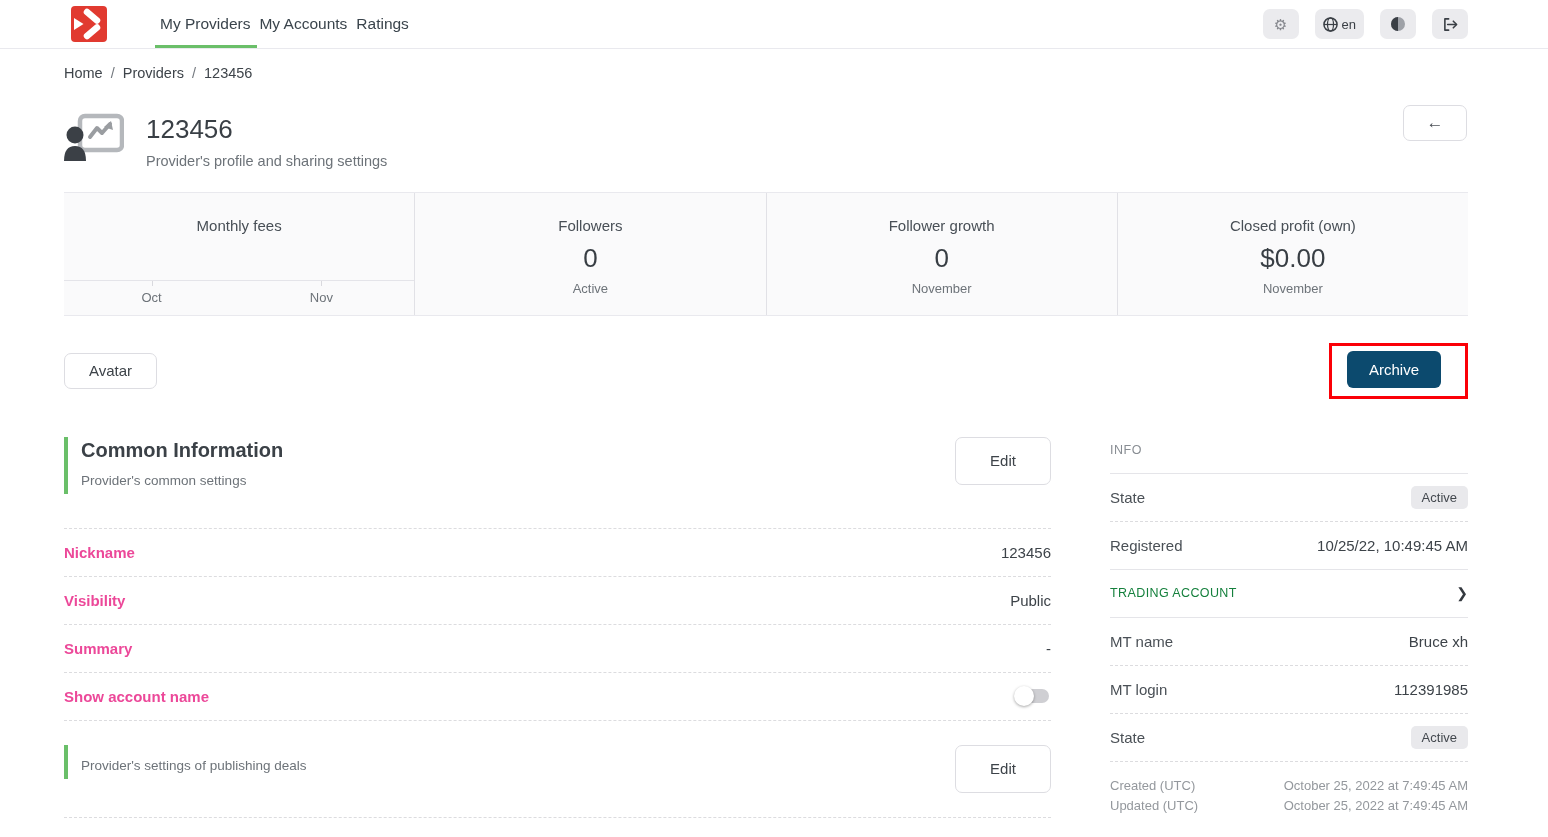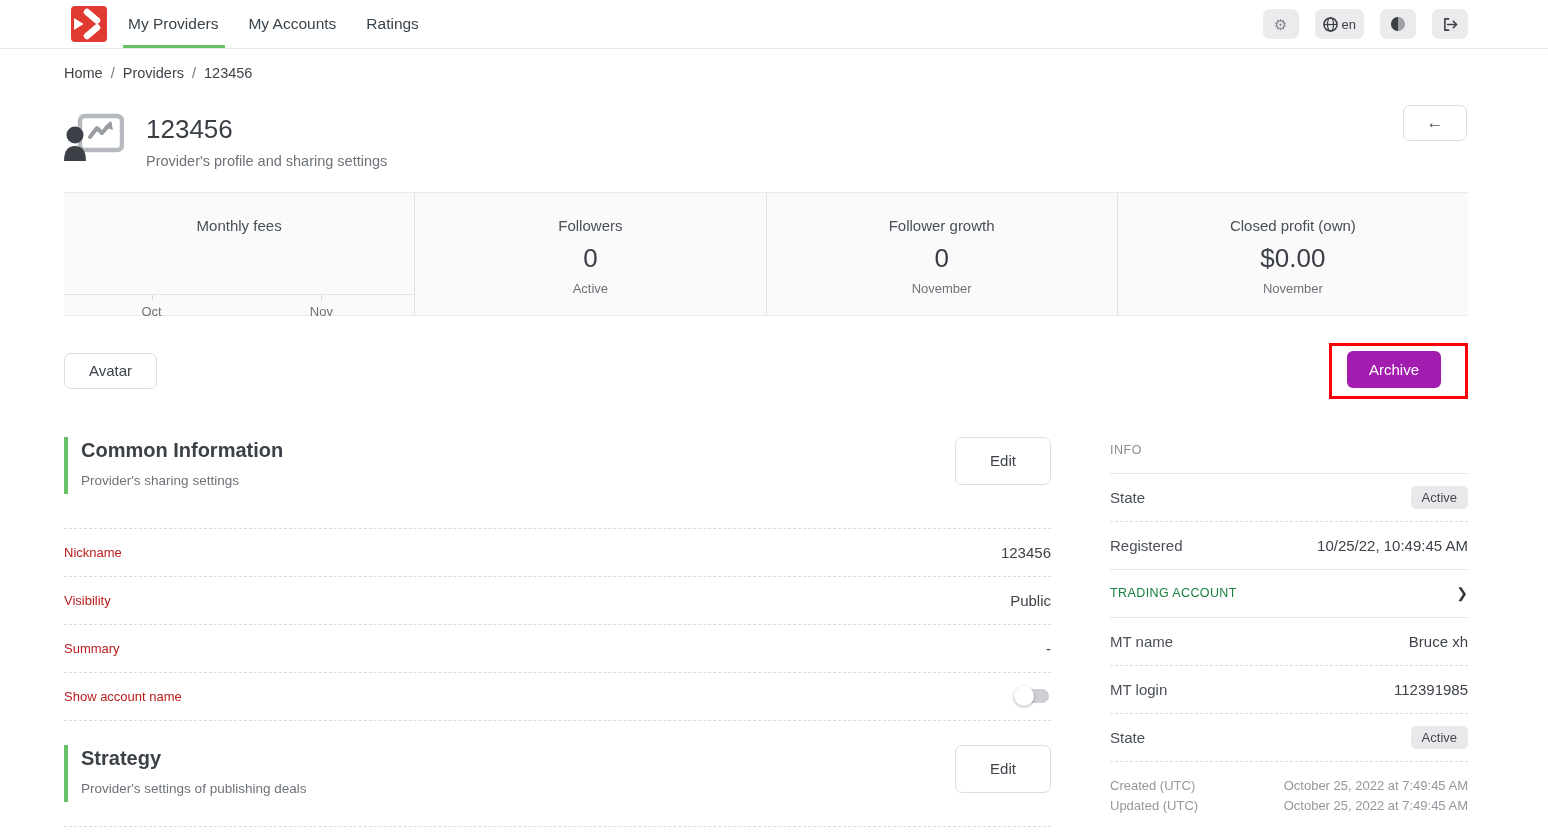--- a/index.html
+++ b/index.html
@@ -3,21 +3,21 @@
 <meta charset="utf-8">
 <style>
   * { margin:0; padding:0; box-sizing:border-box; }
   html,body { width:1548px; height:837px; overflow:hidden; background:#fff;
     font-family:"Liberation Sans","DejaVu Sans",sans-serif; color:#3d4349; }
 
   
   .topbar { height:49px; background:#fff; border-bottom:1px solid #e9e9ee;
     display:flex; align-items:stretch; padding:0 80px 0 70px; }
   .brand { display:flex; align-items:center; margin-right:18px; }
-  .nav { display:flex; gap:26px; }
+  .nav { display:flex; gap:5px;margin-left:32px; }
   .nav-item { display:flex; align-items:center; position:relative; font-size:15.5px;
     color:#3a444c; cursor:pointer; padding:0 2px; white-space:nowrap; }
   .nav-item.active::after { content:""; position:absolute; left:-3px; right:-5px;
     bottom:0; height:3px; background:#6abf69; }
   .top-actions { margin-left:auto; display:flex; align-items:center; gap:16px; }
   .top-btn { min-width:36px; height:30px; background:#ebebee; border:none; border-radius:7px;
     display:flex; align-items:center; justify-content:center; gap:4px; cursor:pointer;
     padding:0 8px; font-size:13px; color:#3a3f45; }
   .gear-glyph { font-size:15px; color:#85878d; line-height:1; }
 
@@ -37,49 +37,49 @@
 
   
   .stats { margin-top:23px; display:flex; background:#fafafb;
     border-top:1px solid #e9e9ee; border-bottom:1px solid #e9e9ee; height:124px; }
   .stat-card { flex:1; position:relative; display:flex; flex-direction:column;
     align-items:center; padding-top:24px; }
   .stat-card + .stat-card { border-left:1px solid #e1e1e6; }
   .stat-title { font-size:15px; color:#484f56; }
   .stat-value { font-size:26px; color:#383e44; margin-top:9px; }
   .stat-caption { font-size:13px; color:#6d7379; margin-top:7px; }
-  .mini-axis { position:absolute; left:0; right:0; bottom:20px; border-top:1px solid #e4e4e9; }
+  .mini-axis { position:absolute; left:0; right:0; bottom:34px; border-top:1px solid #e4e4e9; }
   .mini-tick { position:absolute; top:0; width:1px; height:5px; background:#d9d9de; }
   .mini-label { position:absolute; top:9px; transform:translateX(-50%);
     font-size:13px; color:#6d7379; }
 
   
   .action-row { margin-top:27px; display:flex; justify-content:space-between; align-items:center; }
   .btn-outline { background:#fff; border:1px solid #dddde2; border-radius:7px;
     height:36px; padding:0 24px; font-size:15px; color:#3d4349; cursor:pointer; }
   .annotation-box { border:3px solid #fb0007; padding:5px 24px 8px 15px; }
-  .btn-danger { background:#a21caf; border:none; border-radius:6px; height:37px;
+  .btn-danger { background:#0c4a6e; border:none; border-radius:6px; height:37px;
     padding:0 22px; font-size:15px; color:#fff; cursor:pointer; }
 
   
   .main { display:flex; margin-top:38px; align-items:flex-start; }
   .col-left { width:987px; }
   .col-right { width:358px; margin-left:59px; }
 
   .section-head { display:flex; justify-content:space-between; align-items:flex-start; }
   .section-titles { border-left:4px solid #6abf69; padding:2px 0 6px 13px; }
   .section-title { font-size:20px; color:#3b4147; font-weight:700; }
   .section-subtitle { font-size:13.5px; color:#6d7379; margin-top:11px; }
   .btn-edit { background:#fff; border:1px solid #dddde2; border-radius:7px;
     width:96px; height:48px; font-size:15px; color:#3d4349; cursor:pointer; }
 
   .field-list { margin-top:34px; border-top:1px dashed #dcdcdf; }
   .field-row { height:48px; display:flex; justify-content:space-between; align-items:center;
     border-bottom:1px dashed #dcdcdf; }
-  .field-label { font-size:13px; color:#b91c1c; }
+  .field-label { font-size:15px; color:#ec4899;font-weight:bold; }
   .field-value { font-size:15px; color:#3d4349; }
   .section-gap { margin-top:24px; }
 
   
   .switch { position:relative; width:37px; height:20px; cursor:pointer; flex:none; }
   .switch .track { position:absolute; left:3px; top:3px; width:32px; height:14px;
     border-radius:7px; background:#cfcfd3; }
   .switch .knob { position:absolute; top:0; left:0; width:20px; height:20px;
     border-radius:50%; background:#fff; box-shadow:0 1px 3px rgba(0,0,0,.35); }
 
@@ -205,21 +205,21 @@
     </div>
   </div>
 
   <div class="main">
 
     <div class="col-left">
 
       <div class="section-head">
         <div class="section-titles">
           <div class="section-title">Common Information</div>
-          <div class="section-subtitle">Provider's sharing settings</div>
+          <div class="section-subtitle">Provider's common settings</div>
         </div>
         <button class="btn-edit">Edit</button>
       </div>
 
       <div class="field-list">
         <div class="field-row">
           <span class="field-label">Nickname</span>
           <span class="field-value">123456</span>
         </div>
         <div class="field-row">
@@ -234,21 +234,20 @@
           <span class="field-label">Show account name</span>
           <span class="switch">
             <span class="track"></span>
             <span class="knob"></span>
           </span>
         </div>
       </div>
 
       <div class="section-head section-gap">
         <div class="section-titles">
-          <div class="section-title">Strategy</div>
           <div class="section-subtitle">Provider's settings of publishing deals</div>
         </div>
         <button class="btn-edit">Edit</button>
       </div>
 
       <div class="field-list" style="margin-top:24px;">
         <div class="field-row">
           
           
         </div>

